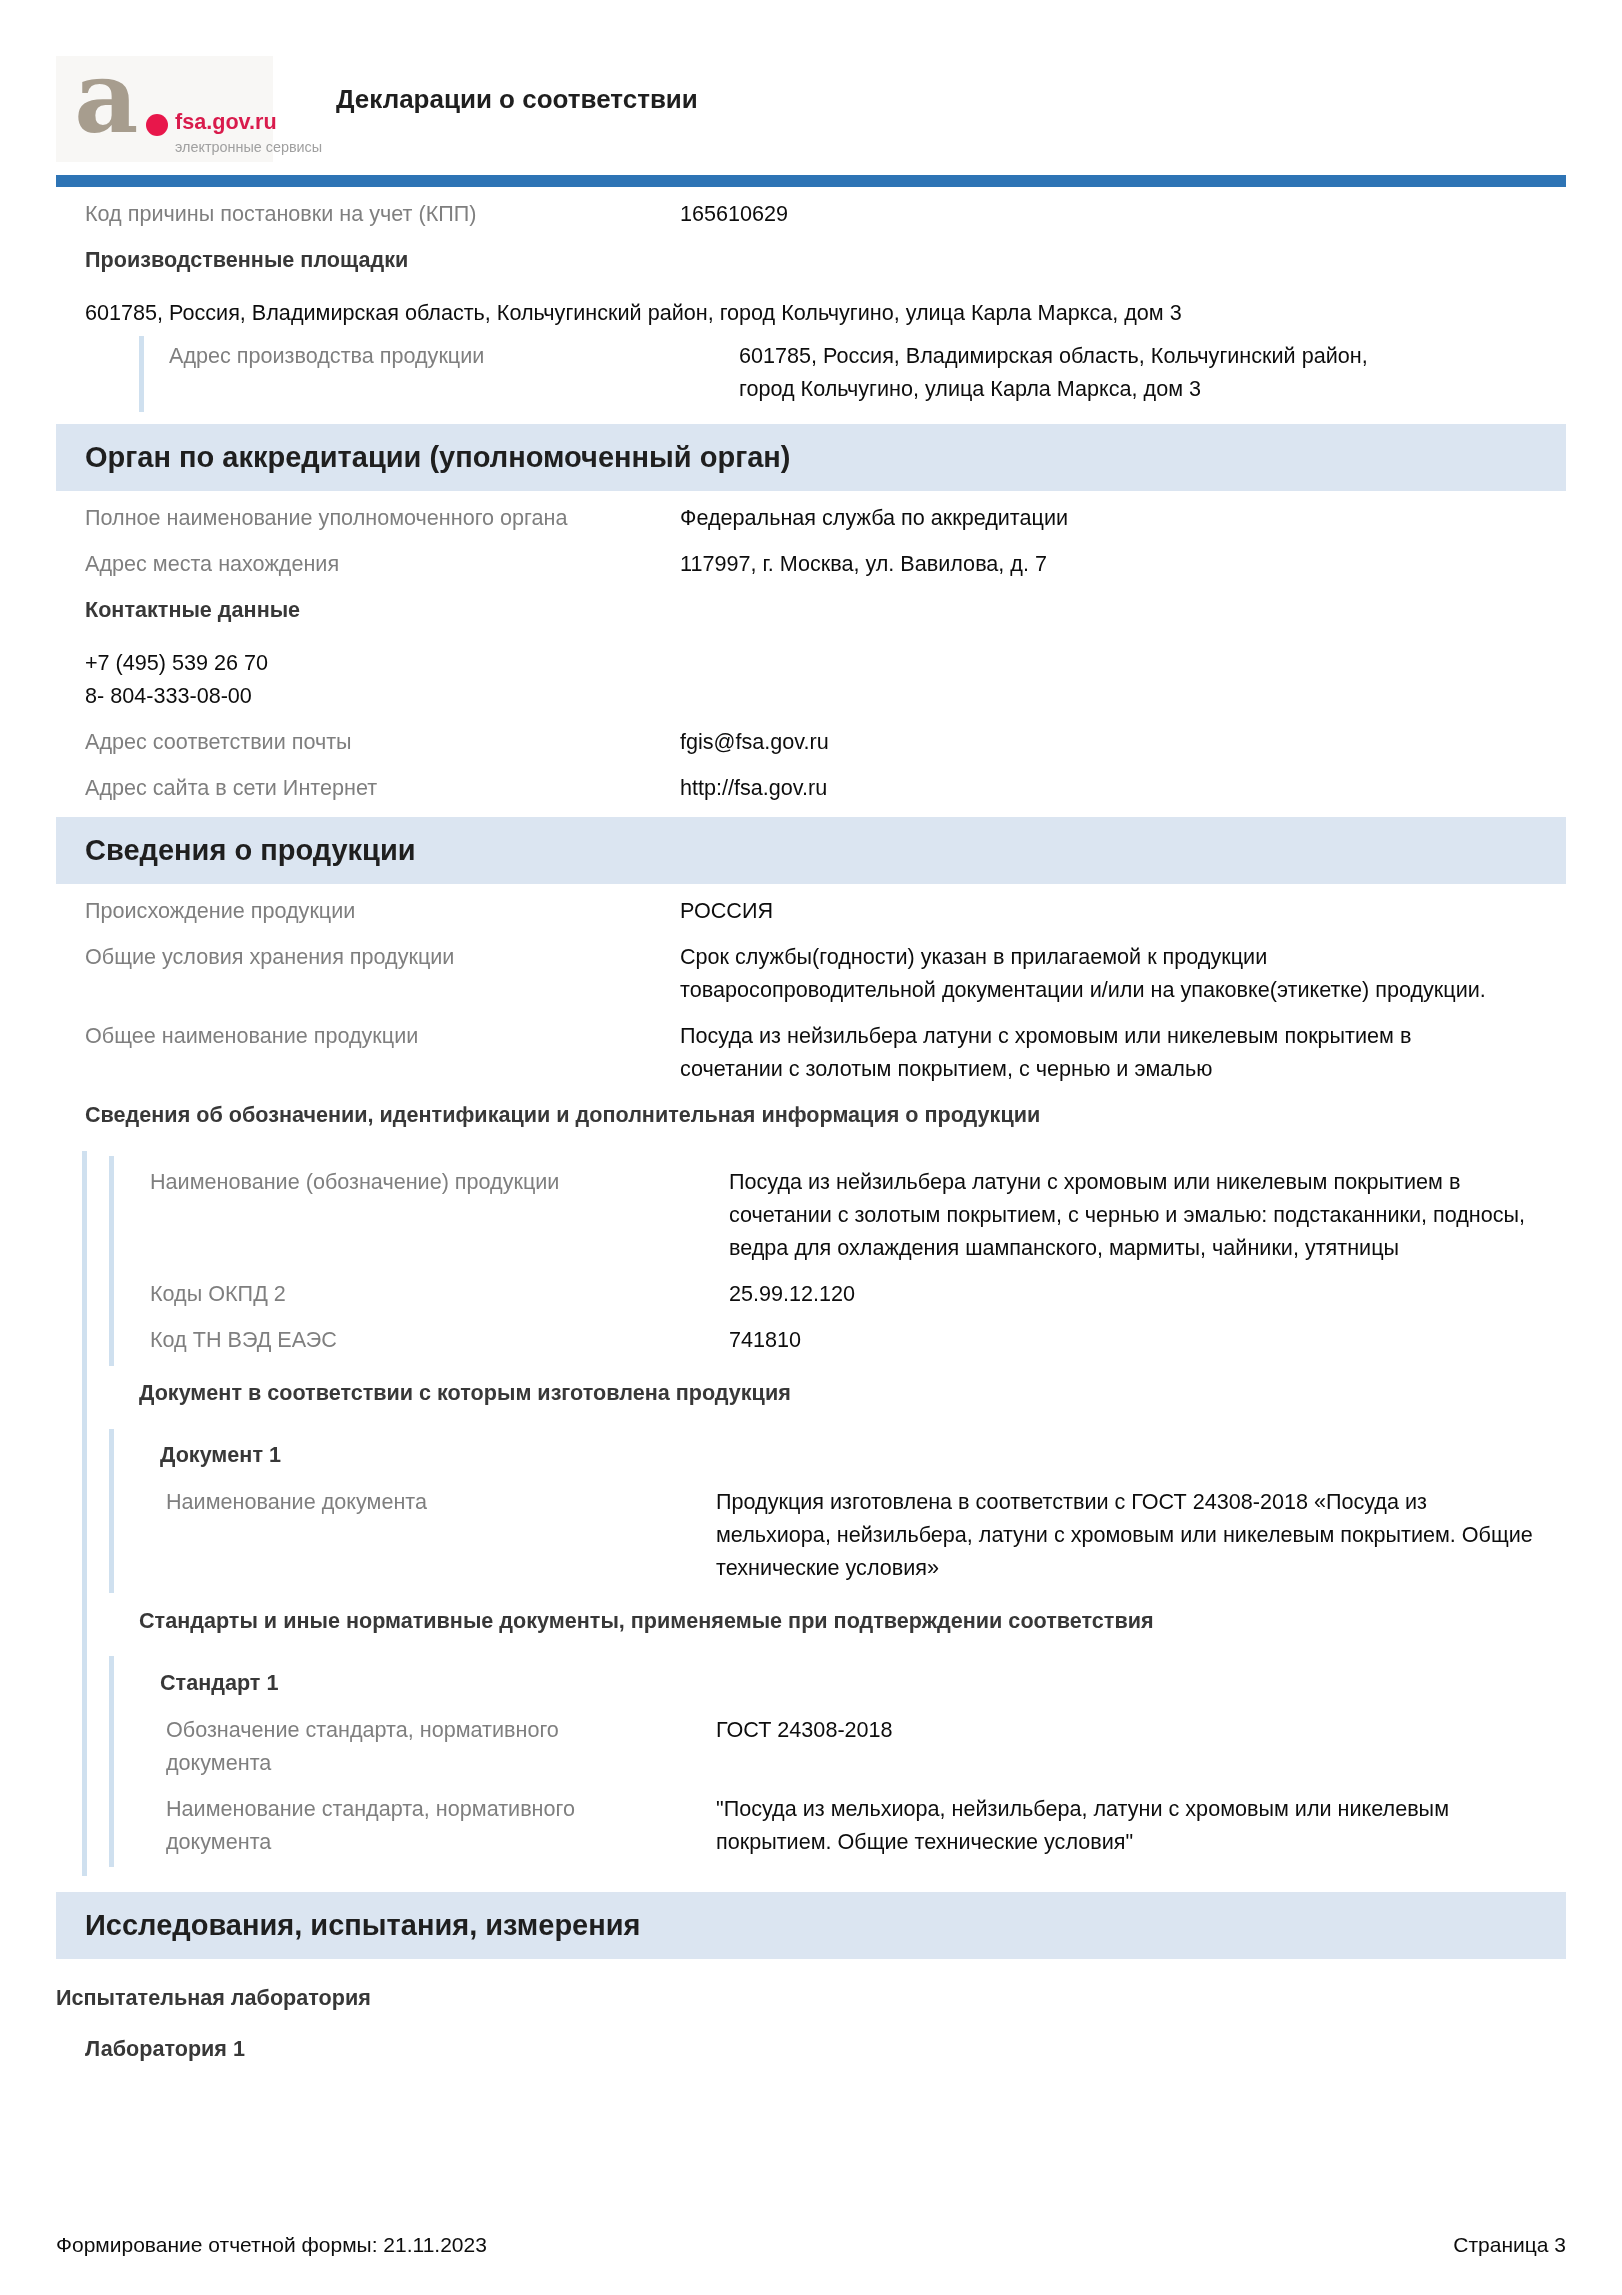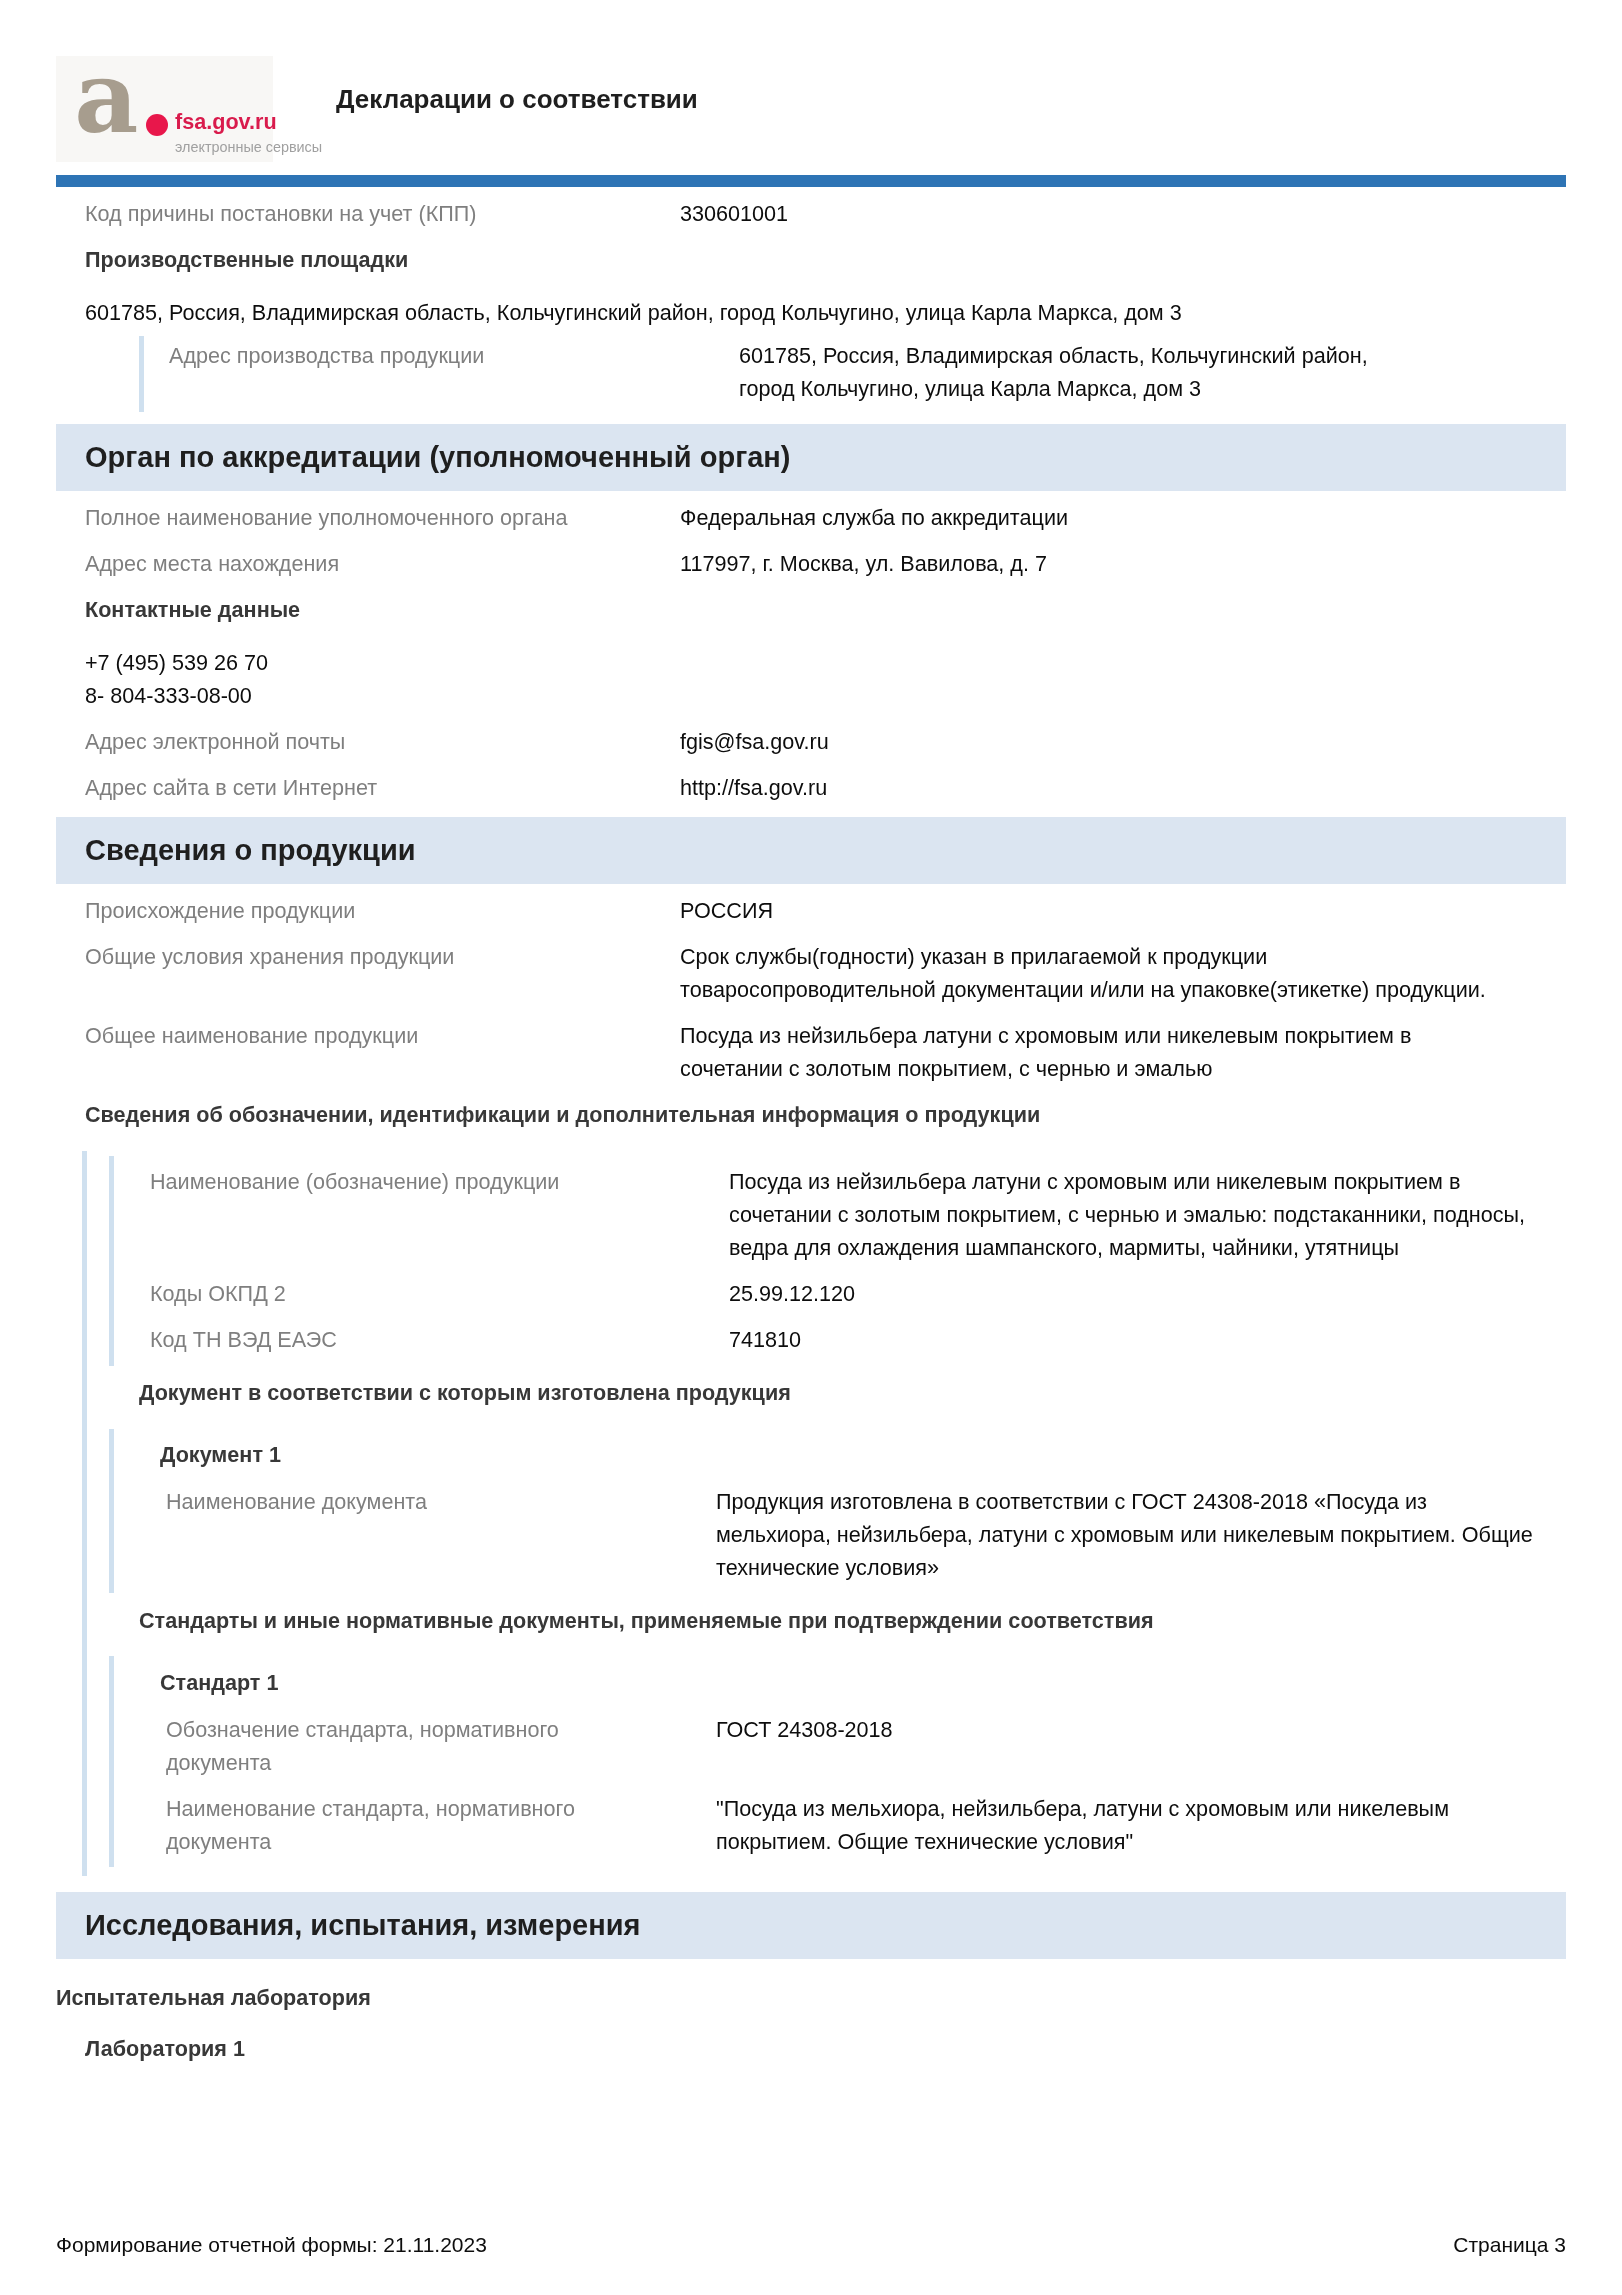--- a/index.html
+++ b/index.html
@@ -80,21 +80,21 @@
   </div>
 
   <div class="rule"></div>
 
   <div class="content">
 
     <div class="pad">
 
       <div class="row">
         <div class="lbl">Код причины постановки на учет (КПП)</div>
-        <div class="val">330601001</div>
+        <div class="val">165610629</div>
       </div>
 
       <div class="subhead">Производственные площадки</div>
       <div class="plain" style="margin-bottom:6.5px;">601785, Россия, Владимирская область, Кольчугинский район, город Кольчугино, улица Карла Маркса, дом 3</div>
 
       <div class="ind1">
         <div class="row" style="margin-bottom:0;">
           <div class="lbl">Адрес производства продукции</div>
           <div class="val">601785, Россия, Владимирская область, Кольчугинский район, город Кольчугино, улица Карла Маркса, дом 3</div>
         </div>
@@ -113,21 +113,21 @@
         <div class="val">117997, г. Москва, ул. Вавилова, д. 7</div>
       </div>
       <div class="subhead">Контактные данные</div>
       <div class="row">
         <div class="val">
           <div>+7  (495) 539 26 70</div>
           <div>8- 804-333-08-00</div>
         </div>
       </div>
       <div class="row">
-        <div class="lbl">Адрес электронной почты</div>
+        <div class="lbl">Адрес соответствии почты</div>
         <div class="val">fgis@fsa.gov.ru</div>
       </div>
       <div class="row">
         <div class="lbl">Адрес сайта в сети Интернет</div>
         <div class="val">http://fsa.gov.ru</div>
       </div>
     </div>
 
     <div class="band">Сведения о продукции</div>
 

